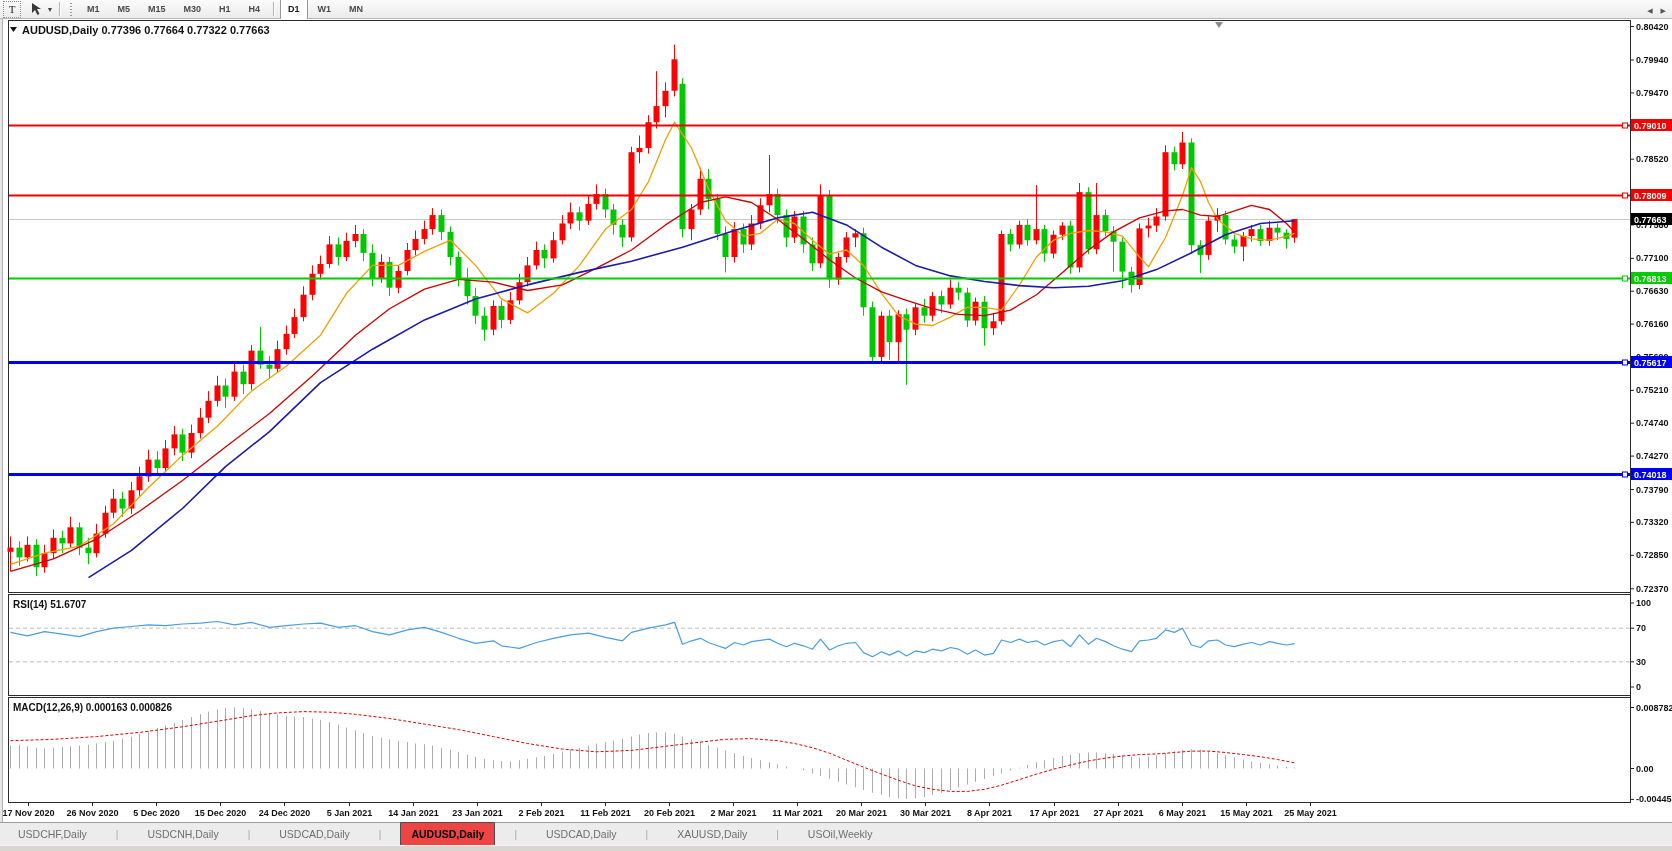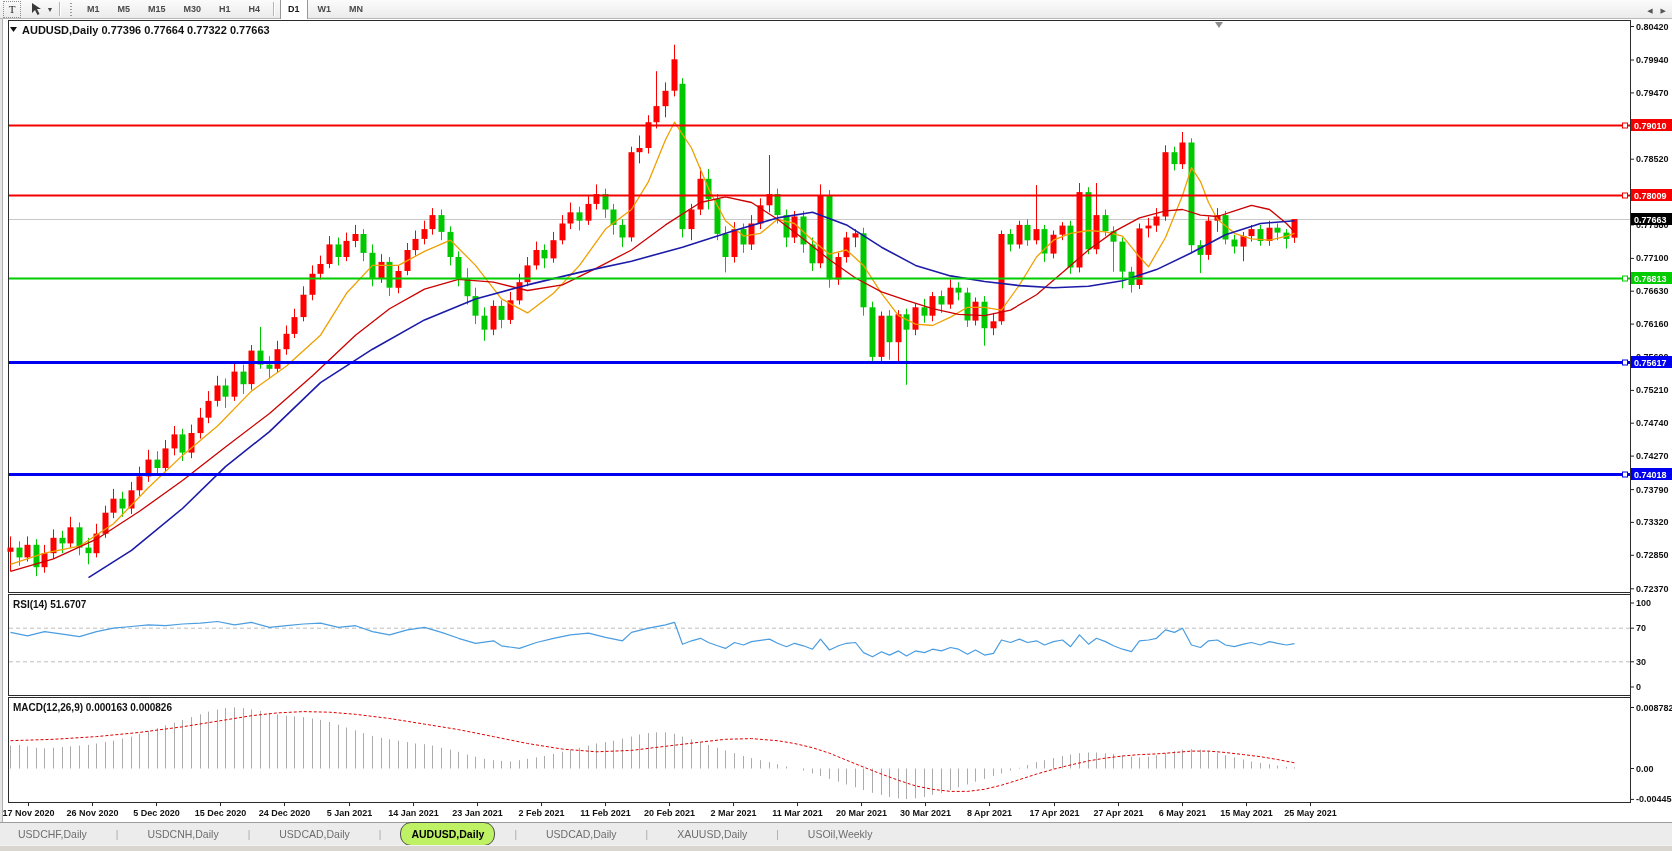--- a/index.html
+++ b/index.html
@@ -24,22 +24,22 @@
   .tf.active{background:#fff;border:1px solid #979797;color:#1a1a1a;}
   
   #chart-svg{position:absolute;top:19px;left:0;}
   text{font-family:"Liberation Sans",sans-serif;}
   
   .tabbar{position:absolute;top:822px;left:0;width:1672px;height:23px;background:#ececec;
     border-top:1px solid #9c9c9c;display:flex;align-items:center;padding-left:8px;
     box-sizing:border-box;gap:20px;}
   .tab{font-size:10.5px;color:#6e6e6e;padding:2px 10px;height:16px;display:flex;
     align-items:center;white-space:nowrap;}
-  .tab.active{background:#bef264;border:1px solid #4d4d4d;color:#000;font-weight:700;
-    height:18px;border-radius:11px;}
+  .tab.active{background:#ef4444;border:1px solid #4d4d4d;color:#000;font-weight:700;
+    height:18px;border-radius:1px;}
   .tabsep{color:#a8a8a8;font-size:10px;margin:0 -1px;}
   .tabscroll{position:absolute;right:6px;top:5px;display:flex;gap:8px;}
   .tabscroll span{font-size:7px;color:#555;line-height:12px;}
   .bottomedge{position:absolute;top:845px;left:0;width:1672px;height:6px;
     background:#d9d6cf;border-top:1px solid #f2f2f2;box-sizing:border-box;}
   .leftedge{position:absolute;top:19px;left:0;width:2px;height:826px;background:#e6e6e6;
     border-right:1px solid #b0b0b0;}
 </style>
 </head>
 <body>

